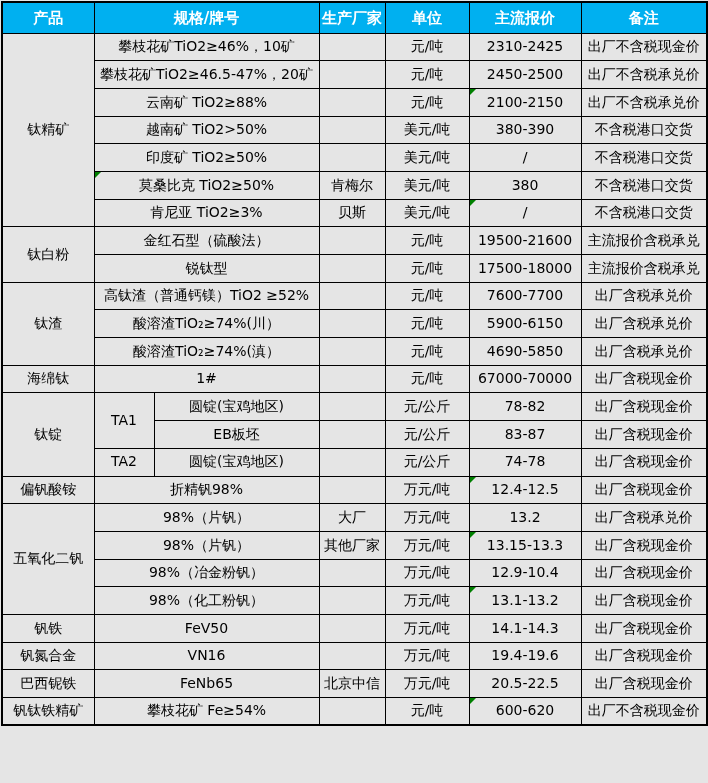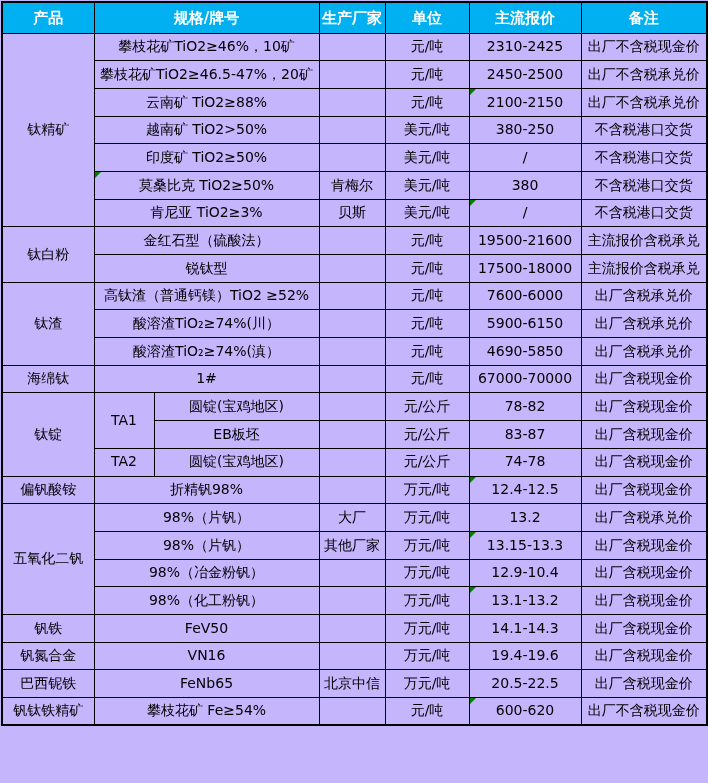--- a/index.html
+++ b/index.html
@@ -1,21 +1,21 @@
 <!DOCTYPE html>
 <html style="--hdr-bg: #00B0F0; --hdr-fg: #FFFFFF; --mark: #008000;"><head>
 <meta charset="utf-8">
 <style>
   html,body{margin:0;padding:0;background:#ffffff;}
   body{
     width:708px;height:783px;overflow:hidden;
     font-family:"DejaVu Sans",sans-serif;
     -webkit-font-smoothing:antialiased;
   }
-  .sheet{position:relative;width:708px;height:783px;background:#c4b5fd;}
+  .sheet{position:relative;width:708px;height:783px;background:#e5e5e5;}
   table.price{
     position:absolute;left:1px;top:1px;
     border-collapse:collapse;table-layout:fixed;
     width:705px;
     border:2px solid #000;
   }
   table.price th, table.price td{
     border:1px solid #000;
     font-size:14px;
     color:#000;
@@ -87,21 +87,21 @@
           <td class="l" colspan="2">云南矿 TiO2≥88%</td>
           <td class="c"></td>
           <td class="c">元/吨</td>
           <td class="c rel">2100-2150<i class="mark"></i></td>
           <td class="l">出厂不含税承兑价</td>
         </tr>
         <tr>
           <td class="l" colspan="2">越南矿 TiO2&gt;50%</td>
           <td class="c"></td>
           <td class="c">美元/吨</td>
-          <td class="c">380-250</td>
+          <td class="c">380-390</td>
           <td class="l">不含税港口交货</td>
         </tr>
         <tr>
           <td class="l" colspan="2">印度矿 TiO2≥50%</td>
           <td class="c"></td>
           <td class="c">美元/吨</td>
           <td class="c">/</td>
           <td class="l">不含税港口交货</td>
         </tr>
         <tr>
@@ -131,21 +131,21 @@
           <td class="c"></td>
           <td class="c">元/吨</td>
           <td class="c">17500-18000</td>
           <td class="l">主流报价含税承兑</td>
         </tr>
         <tr>
           <td class="c" rowspan="3">钛渣</td>
           <td class="l" colspan="2">高钛渣（普通钙镁）TiO2 ≥52%</td>
           <td class="c"></td>
           <td class="c">元/吨</td>
-          <td class="c">7600-6000</td>
+          <td class="c">7600-7700</td>
           <td class="l">出厂含税承兑价</td>
         </tr>
         <tr>
           <td class="l" colspan="2">酸溶渣TiO₂≥74%(川）</td>
           <td class="c"></td>
           <td class="c">元/吨</td>
           <td class="c">5900-6150</td>
           <td class="l">出厂含税承兑价</td>
         </tr>
         <tr>

